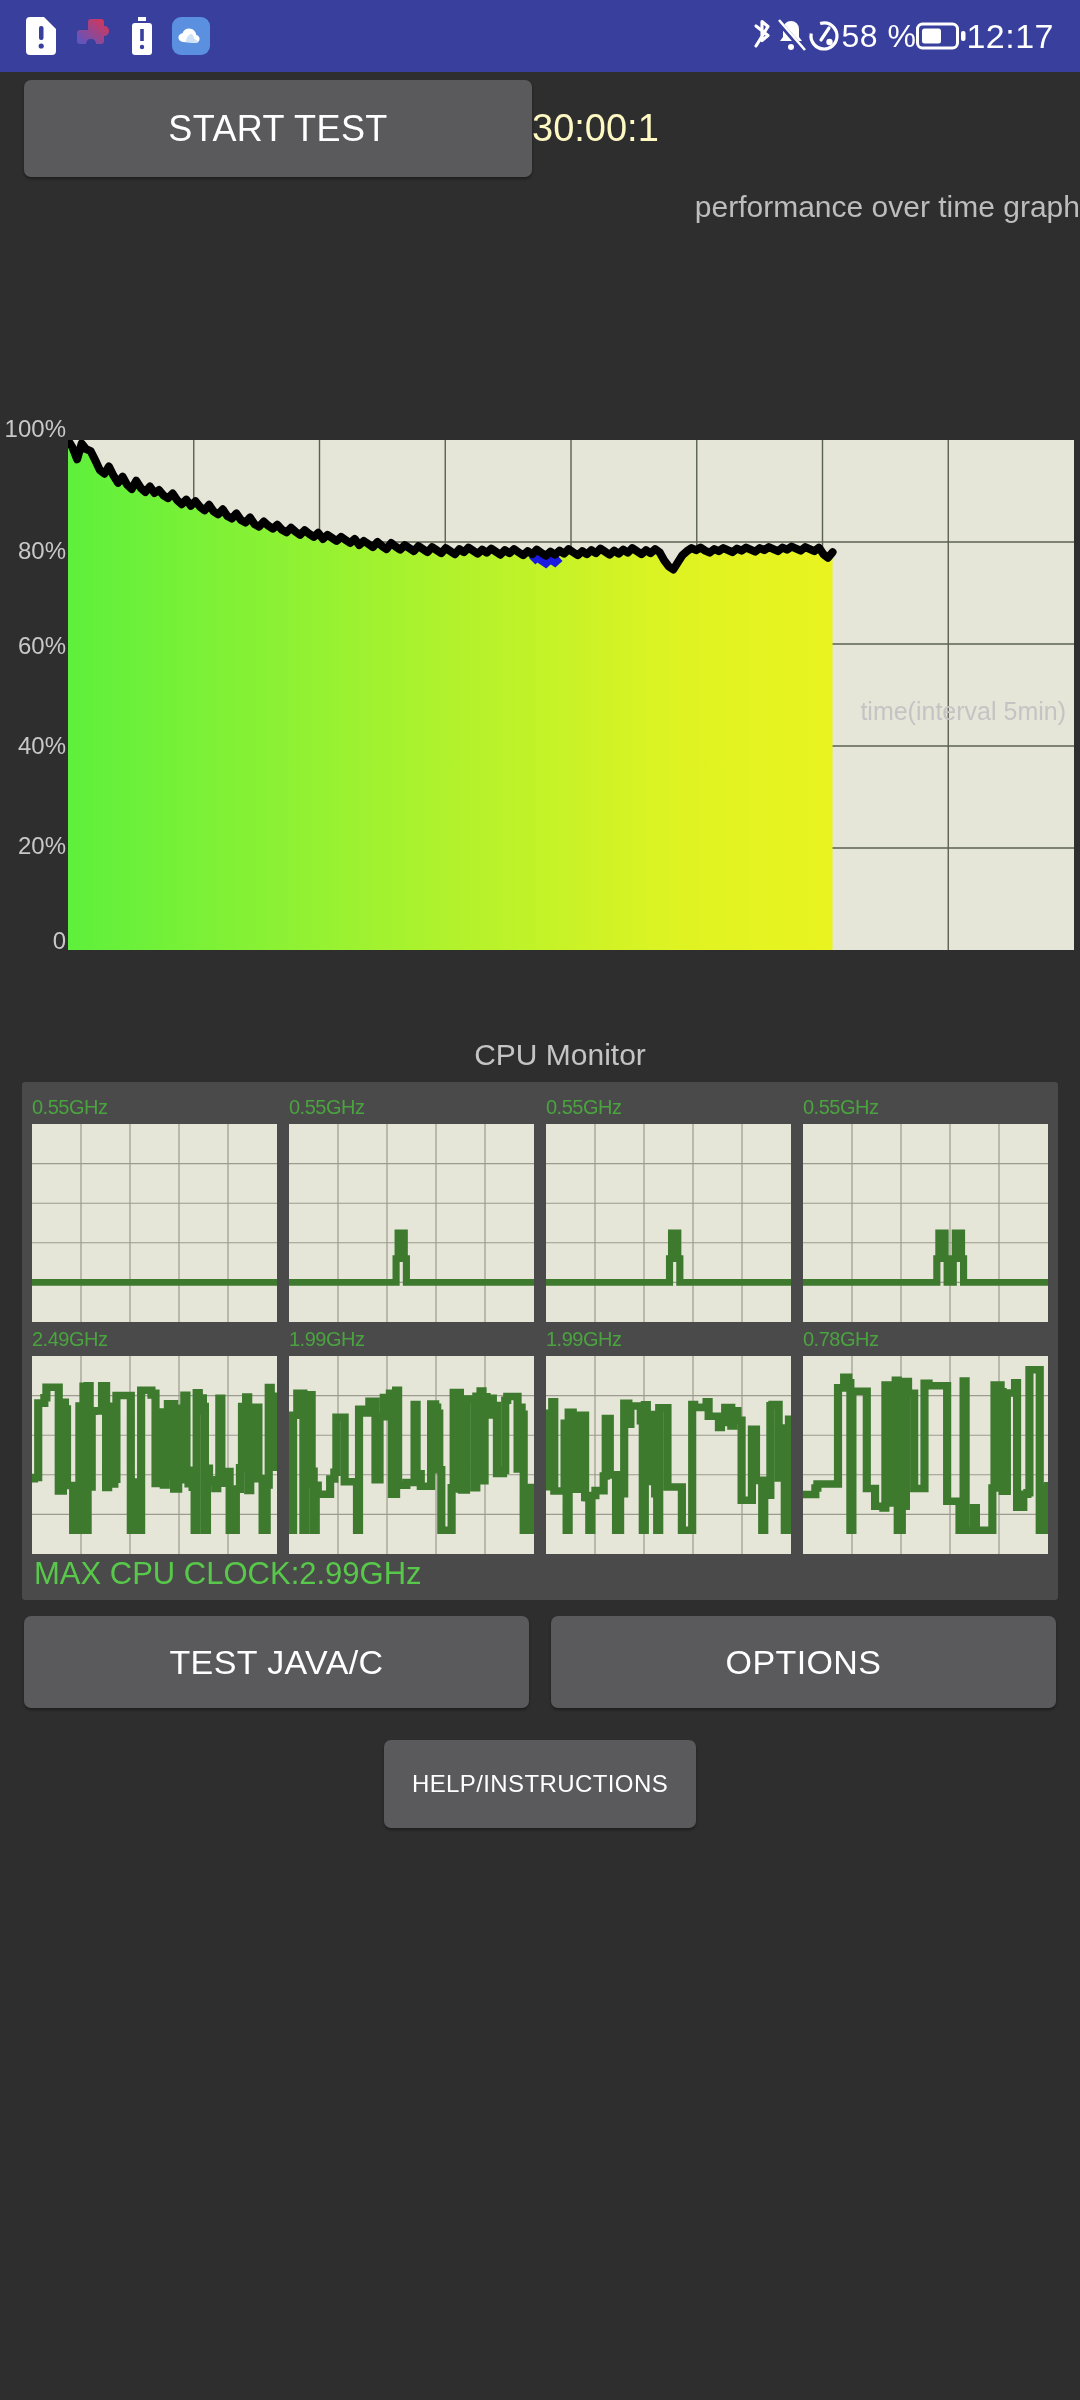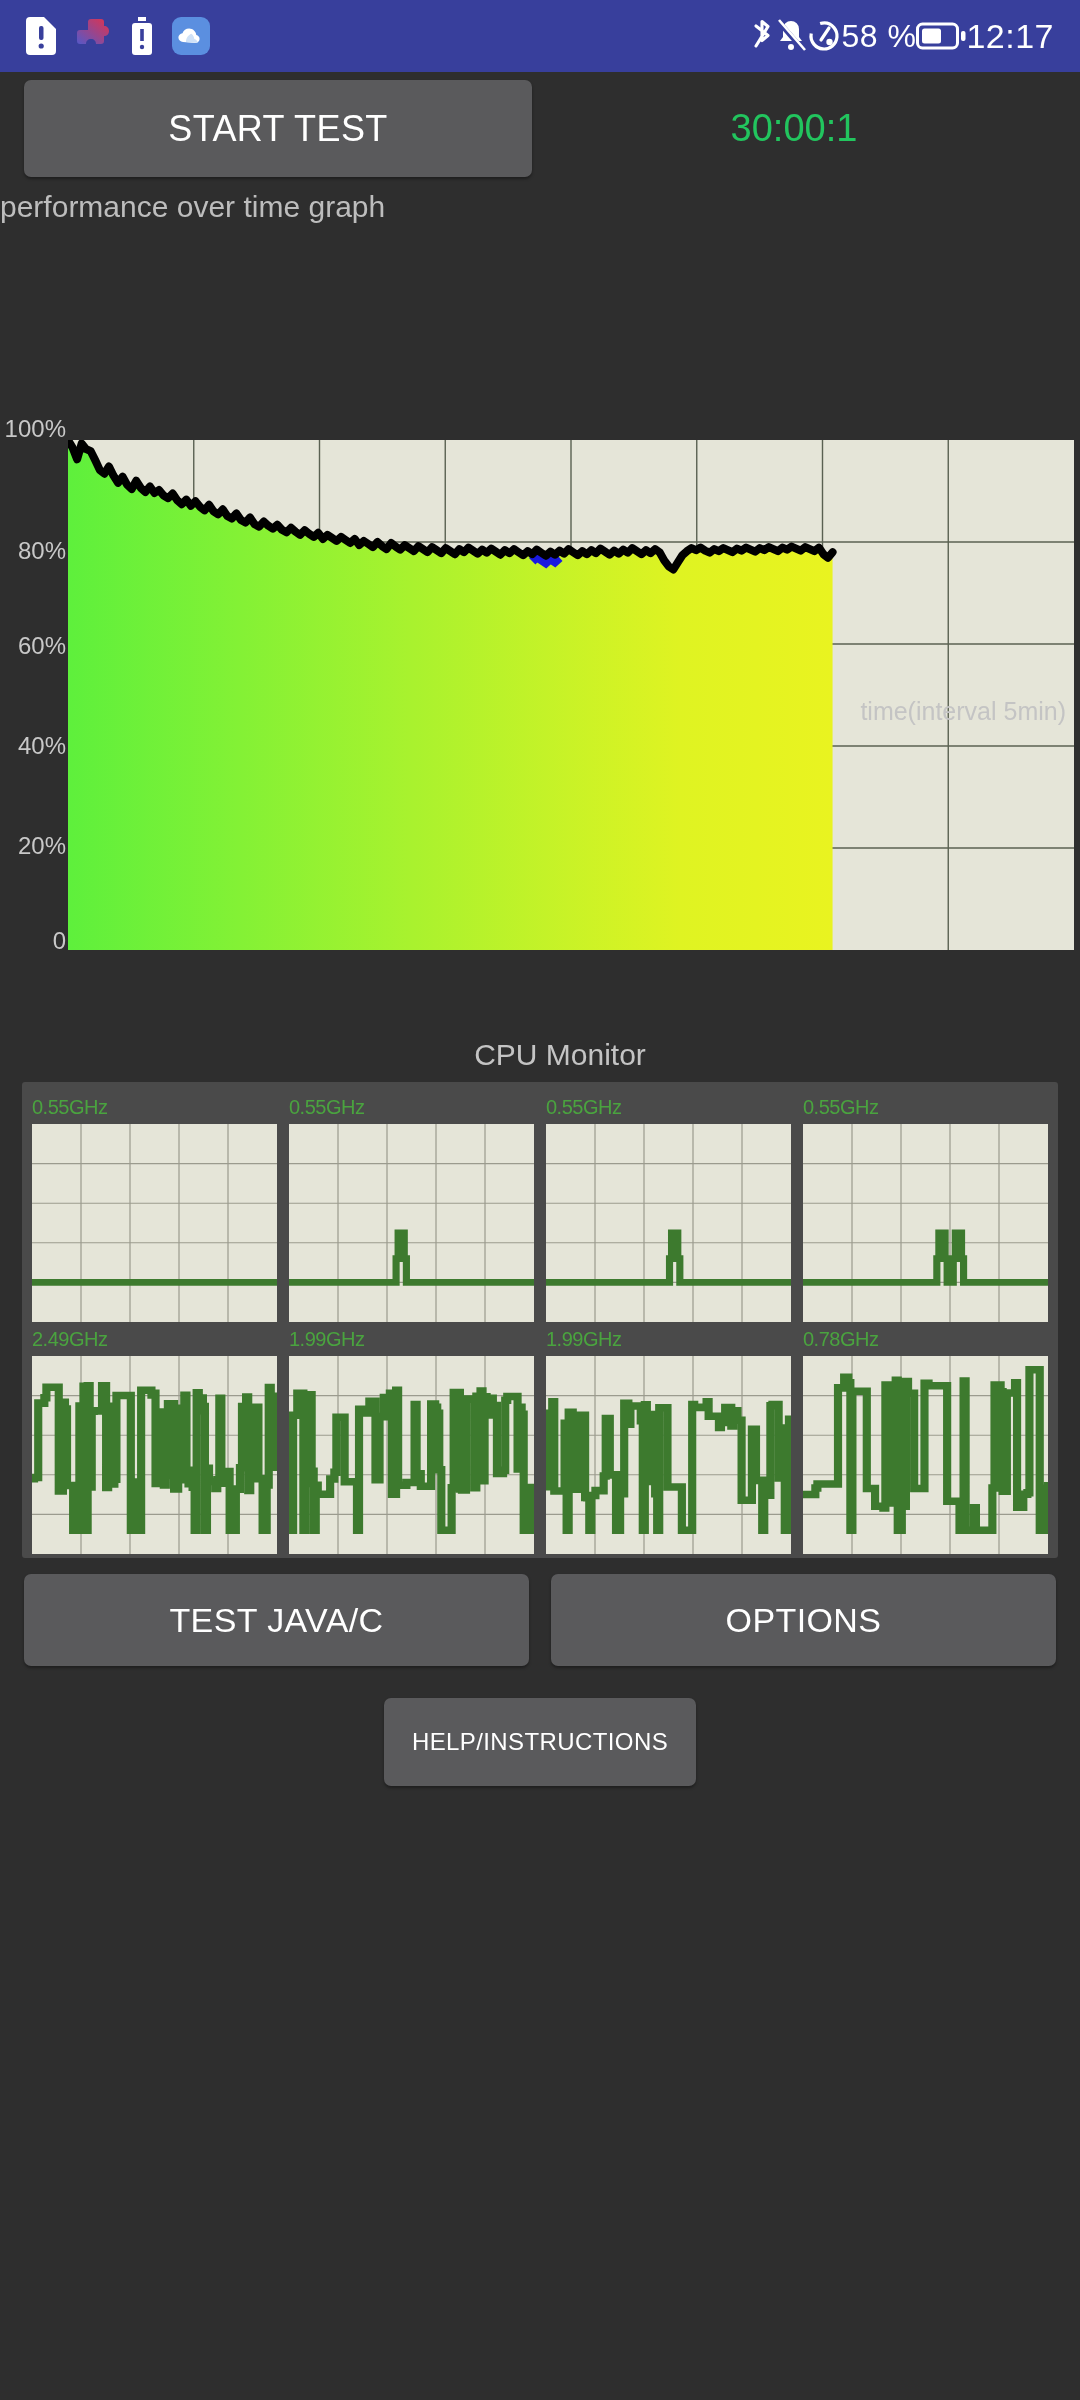--- a/index.html
+++ b/index.html
@@ -22,28 +22,28 @@
   
   #topbar{ height:115px; padding:8px 24px 0 24px; display:flex; align-items:flex-start; }
   .btn{
     background:#5a5a5c; color:#fff; border:none; border-radius:7px;
     font-family:"Liberation Sans", sans-serif; letter-spacing:.4px;
     display:flex; align-items:center; justify-content:center;
     box-shadow:0 2px 3px rgba(0,0,0,.35);
   }
   #start-test{ width:508px; height:97px; font-size:36px; }
   #timer{
-    flex:1; text-align:center; color:#22c55e; font-size:38px;
+    flex:1; color:#fef9c3; font-size:38px;
     line-height:97px;
   }
 
   
   #graph-wrap{ position:relative; width:1080px; height:560px; }
   #graph-title{
-    position:absolute; top:3px; left:0; width:1080px; text-align:left;
+    position:absolute; top:3px; left:0; width:1080px; text-align:right;
     color:#bdbdbd; font-size:30px;
   }
   #plot{ position:absolute; left:68px; top:253px; }
   .ytick{
     position:absolute; right:1014px; color:#c8c8c8; font-size:24px;
     text-align:right; white-space:nowrap; width:200px;
   }
   #xaxis-label{
     position:absolute; right:14px; top:510px; color:#c4c4c4; font-size:25px;
   }
@@ -321,20 +321,21 @@
             <line x1="0" x2="240" y1="84" y2="84"></line>
             <line x1="144" x2="144" y1="0" y2="210"></line>
             <line x1="0" x2="240" y1="126" y2="126"></line>
             <line x1="192" x2="192" y1="0" y2="210"></line>
             <line x1="0" x2="240" y1="168" y2="168"></line>
           </g>
           <path d="M0.0 147.0L2.0 147.0L2.0 147.0L4.0 147.0L4.0 147.0L6.1 147.0L6.1 147.0L8.1 147.0L8.1 147.0L10.1 147.0L10.1 147.0L12.1 147.0L12.1 140.1L14.1 140.1L14.1 135.8L16.1 135.8L16.1 135.8L18.2 135.8L18.2 135.8L20.2 135.8L20.2 135.8L22.2 135.8L22.2 135.8L24.2 135.8L24.2 135.8L26.2 135.8L26.2 135.8L28.2 135.8L28.2 135.8L30.3 135.8L30.3 135.8L32.3 135.8L32.3 135.8L34.3 135.8L34.3 33.8L36.3 33.8L36.3 33.8L38.3 33.8L38.3 33.8L40.3 33.8L40.3 22.6L42.4 22.6L42.4 22.6L44.4 22.6L44.4 28.3L46.4 28.3L46.4 184.8L48.4 184.8L48.4 37.3L50.4 37.3L50.4 37.3L52.4 37.3L52.4 37.3L54.5 37.3L54.5 37.3L56.5 37.3L56.5 37.3L58.5 37.3L58.5 37.3L60.5 37.3L60.5 37.3L62.5 37.3L62.5 140.6L64.5 140.6L64.5 140.6L66.6 140.6L66.6 140.6L68.6 140.6L68.6 140.6L70.6 140.6L70.6 159.3L72.6 159.3L72.6 159.3L74.6 159.3L74.6 159.3L76.6 159.3L76.6 159.3L78.7 159.3L78.7 161.1L80.7 161.1L80.7 30.8L82.7 30.8L82.7 30.8L84.7 30.8L84.7 137.7L86.7 137.7L86.7 132.4L88.7 132.4L88.7 155.8L90.8 155.8L90.8 25.7L92.8 25.7L92.8 184.8L94.8 184.8L94.8 184.8L96.8 184.8L96.8 159.3L98.8 159.3L98.8 159.3L100.8 159.3L100.8 27.2L102.9 27.2L102.9 39.4L104.9 39.4L104.9 39.4L106.9 39.4L106.9 39.4L108.9 39.4L108.9 140.5L110.9 140.5L110.9 140.5L112.9 140.5L112.9 140.5L115.0 140.5L115.0 140.5L117.0 140.5L117.0 140.5L119.0 140.5L119.0 28.8L121.0 28.8L121.0 28.8L123.0 28.8L123.0 31.5L125.0 31.5L125.0 31.5L127.1 31.5L127.1 31.5L129.1 31.5L129.1 31.5L131.1 31.5L131.1 31.5L133.1 31.5L133.1 31.5L135.1 31.5L135.1 31.5L137.1 31.5L137.1 31.5L139.2 31.5L139.2 31.5L141.2 31.5L141.2 154.0L143.2 154.0L143.2 154.0L145.2 154.0L145.2 154.0L147.2 154.0L147.2 154.0L149.2 154.0L149.2 154.0L151.3 154.0L151.3 154.0L153.3 154.0L153.3 184.8L155.3 184.8L155.3 184.8L157.3 184.8L157.3 26.5L159.3 26.5L159.3 184.8L161.3 184.8L161.3 184.8L163.4 184.8L163.4 184.8L165.4 184.8L165.4 184.8L167.4 184.8L167.4 161.0L169.4 161.0L169.4 184.8L171.4 184.8L171.4 184.8L173.4 184.8L173.4 184.8L175.5 184.8L175.5 184.8L177.5 184.8L177.5 184.8L179.5 184.8L179.5 184.8L181.5 184.8L181.5 184.8L183.5 184.8L183.5 184.8L185.5 184.8L185.5 140.0L187.6 140.0L187.6 30.7L189.6 30.7L189.6 30.7L191.6 30.7L191.6 30.7L193.6 30.7L193.6 37.9L195.6 37.9L195.6 143.3L197.6 143.3L197.6 143.3L199.7 143.3L199.7 39.3L201.7 39.3L201.7 39.3L203.7 39.3L203.7 39.3L205.7 39.3L205.7 39.3L207.7 39.3L207.7 28.4L209.7 28.4L209.7 160.4L211.8 160.4L211.8 160.4L213.8 160.4L213.8 160.4L215.8 160.4L215.8 146.7L217.8 146.7L217.8 146.7L219.8 146.7L219.8 145.1L221.8 145.1L221.8 14.5L223.9 14.5L223.9 14.5L225.9 14.5L225.9 14.5L227.9 14.5L227.9 14.5L229.9 14.5L229.9 14.5L231.9 14.5L231.9 184.8L233.9 184.8L233.9 184.8L236.0 184.8L236.0 148.1L238.0 148.1L238.0 140.4L240.0 140.4L240.0 133.6" fill="none" stroke="#3d7a2e" stroke-width="8"></path>
         </svg>
     </div>
   </div>
+  <div id="max-clock">MAX CPU CLOCK:2.99GHz</div>
 </div>
 
 <div id="btn-row">
   <button class="btn" id="test-javac">TEST JAVA/C</button>
   <button class="btn" id="options">OPTIONS</button>
 </div>
 <div id="help-wrap">
   <button class="btn" id="help">HELP/INSTRUCTIONS</button>
 </div>
 

